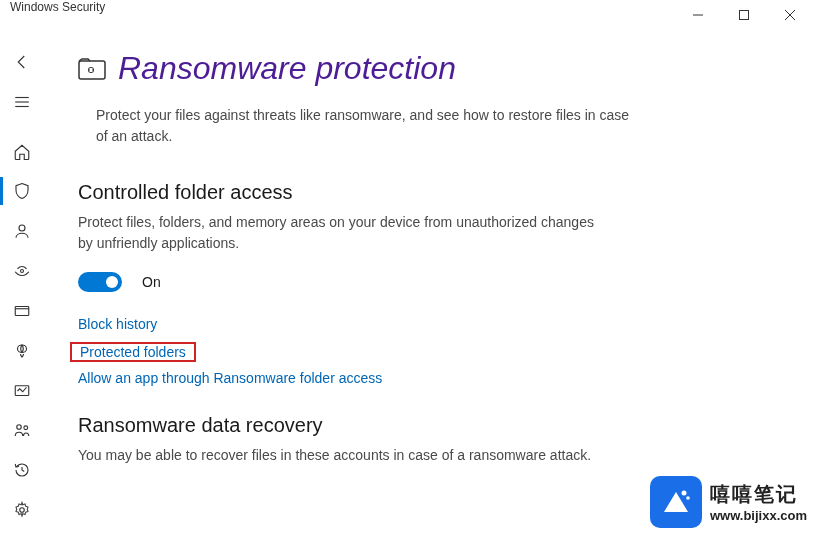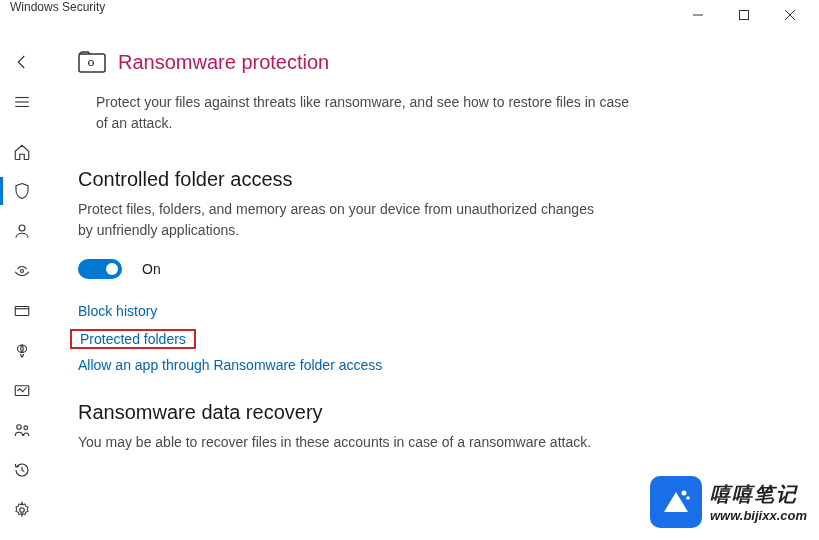--- a/index.html
+++ b/index.html
@@ -61,23 +61,24 @@
     display: flex;
     align-items: center;
     gap: 12px;
     margin-bottom: 18px;
   }
   .page-head .ic {
     width: 28px; height: 24px;
     display: flex; align-items: center; justify-content: center;
   }
   h1 {
-    font-size: 20px;
+    font-size: 32px;
     font-weight: 400;
-    color: #be185d;
+    color: #4c1d95;
+    font-style: italic;
   }
   .desc {
     font-size: 14px;
     color: #4a4a4a;
     line-height: 1.5;
     margin-bottom: 34px;
     max-width: 540px;
     margin-left: 18px;
   }
   h2 {
@@ -133,21 +134,21 @@
     position: absolute;
     right: 12px; bottom: 12px;
     display: flex; align-items: center; gap: 8px;
   }
   .wm-logo {
     width: 52px; height: 52px;
     background: #1a6fe8;
     border-radius: 10px;
     display: flex; align-items: center; justify-content: center;
   }
-  .wm-txt { display: flex; flex-direction: column; font-style: italic; }
+  .wm-txt { display: flex; flex-direction: column; }
   .wm-txt .cn { font-size: 20px; font-weight: 700; color: #222; letter-spacing: 2px;}
   .wm-txt .url { font-size: 13px; font-weight: 700; color: #222; }
 </style>
 </head>
 <body>
 
 <div class="titlebar">
   <span>Windows Security</span>
   <div class="spacer"></div>
   <div class="win-btn">

